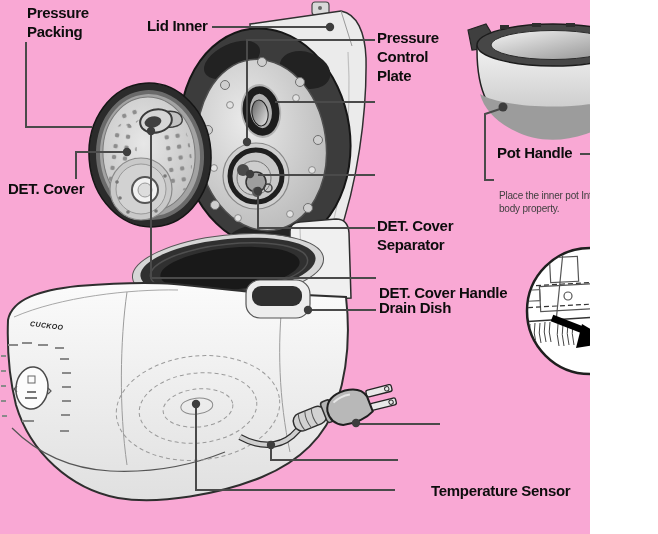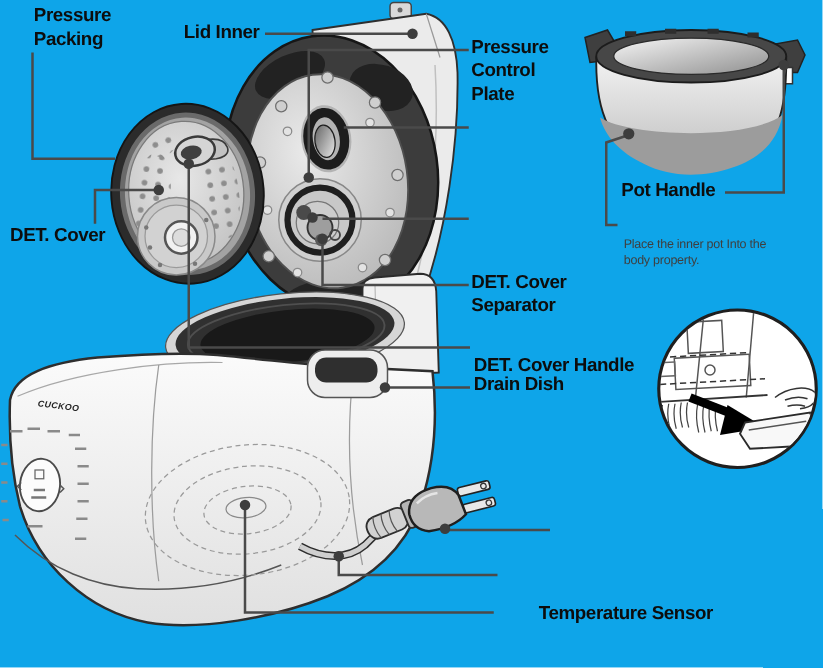--- a/index.html
+++ b/index.html
@@ -1,16 +1,16 @@
 <!DOCTYPE html>
 <html><head>
 <meta charset="utf-8">
 <style>
   html,body{margin:0;padding:0;background:#fff;}
-  #stage{position:relative;width:658px;height:534px;background:#0ea5e9;overflow:hidden;
+  #stage{position:relative;width:590px;height:534px;background:#f9a8d4;overflow:hidden;
          font-family:"Liberation Sans",sans-serif;}
   #art{position:absolute;left:0;top:0;}
   .lbl{position:absolute;font-weight:bold;font-size:15px;line-height:1.25;
        letter-spacing:-0.3px;color:#0d0d0d;white-space:nowrap;}
   .lbl.wrap{white-space:normal;}
   .note{position:absolute;font-size:10px;font-weight:normal;line-height:1.25;
         letter-spacing:-0.2px;color:#3f3f3f;white-space:normal;}
   .logo{position:absolute;left:30px;top:322px;font-size:7px;font-weight:bold;
         font-style:italic;letter-spacing:.4px;color:#222;transform:rotate(7deg);}
 </style>

